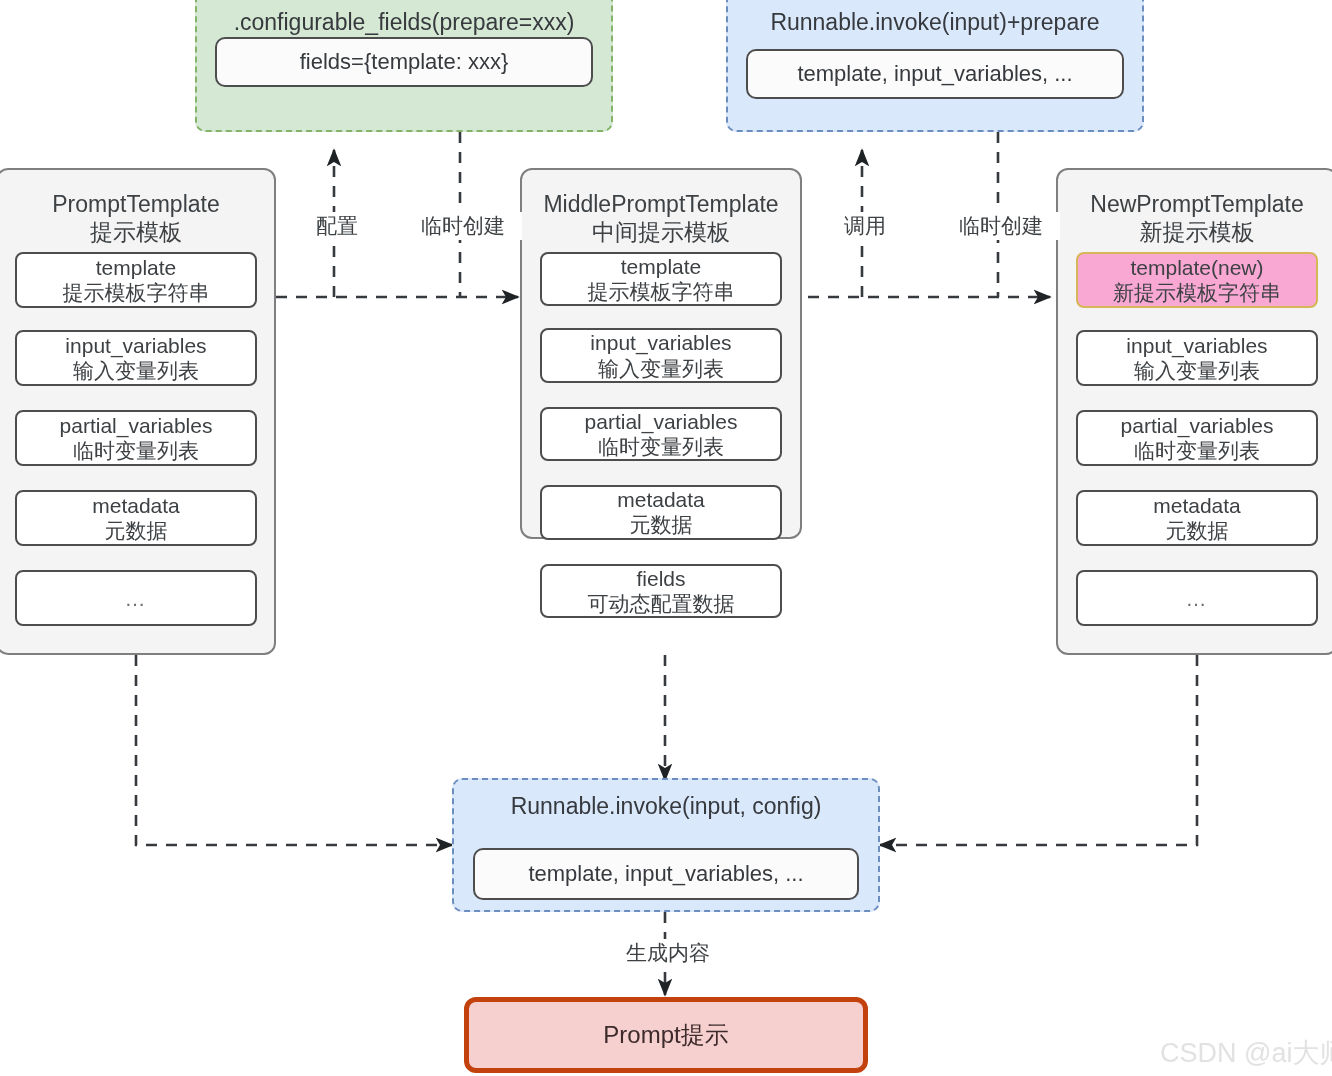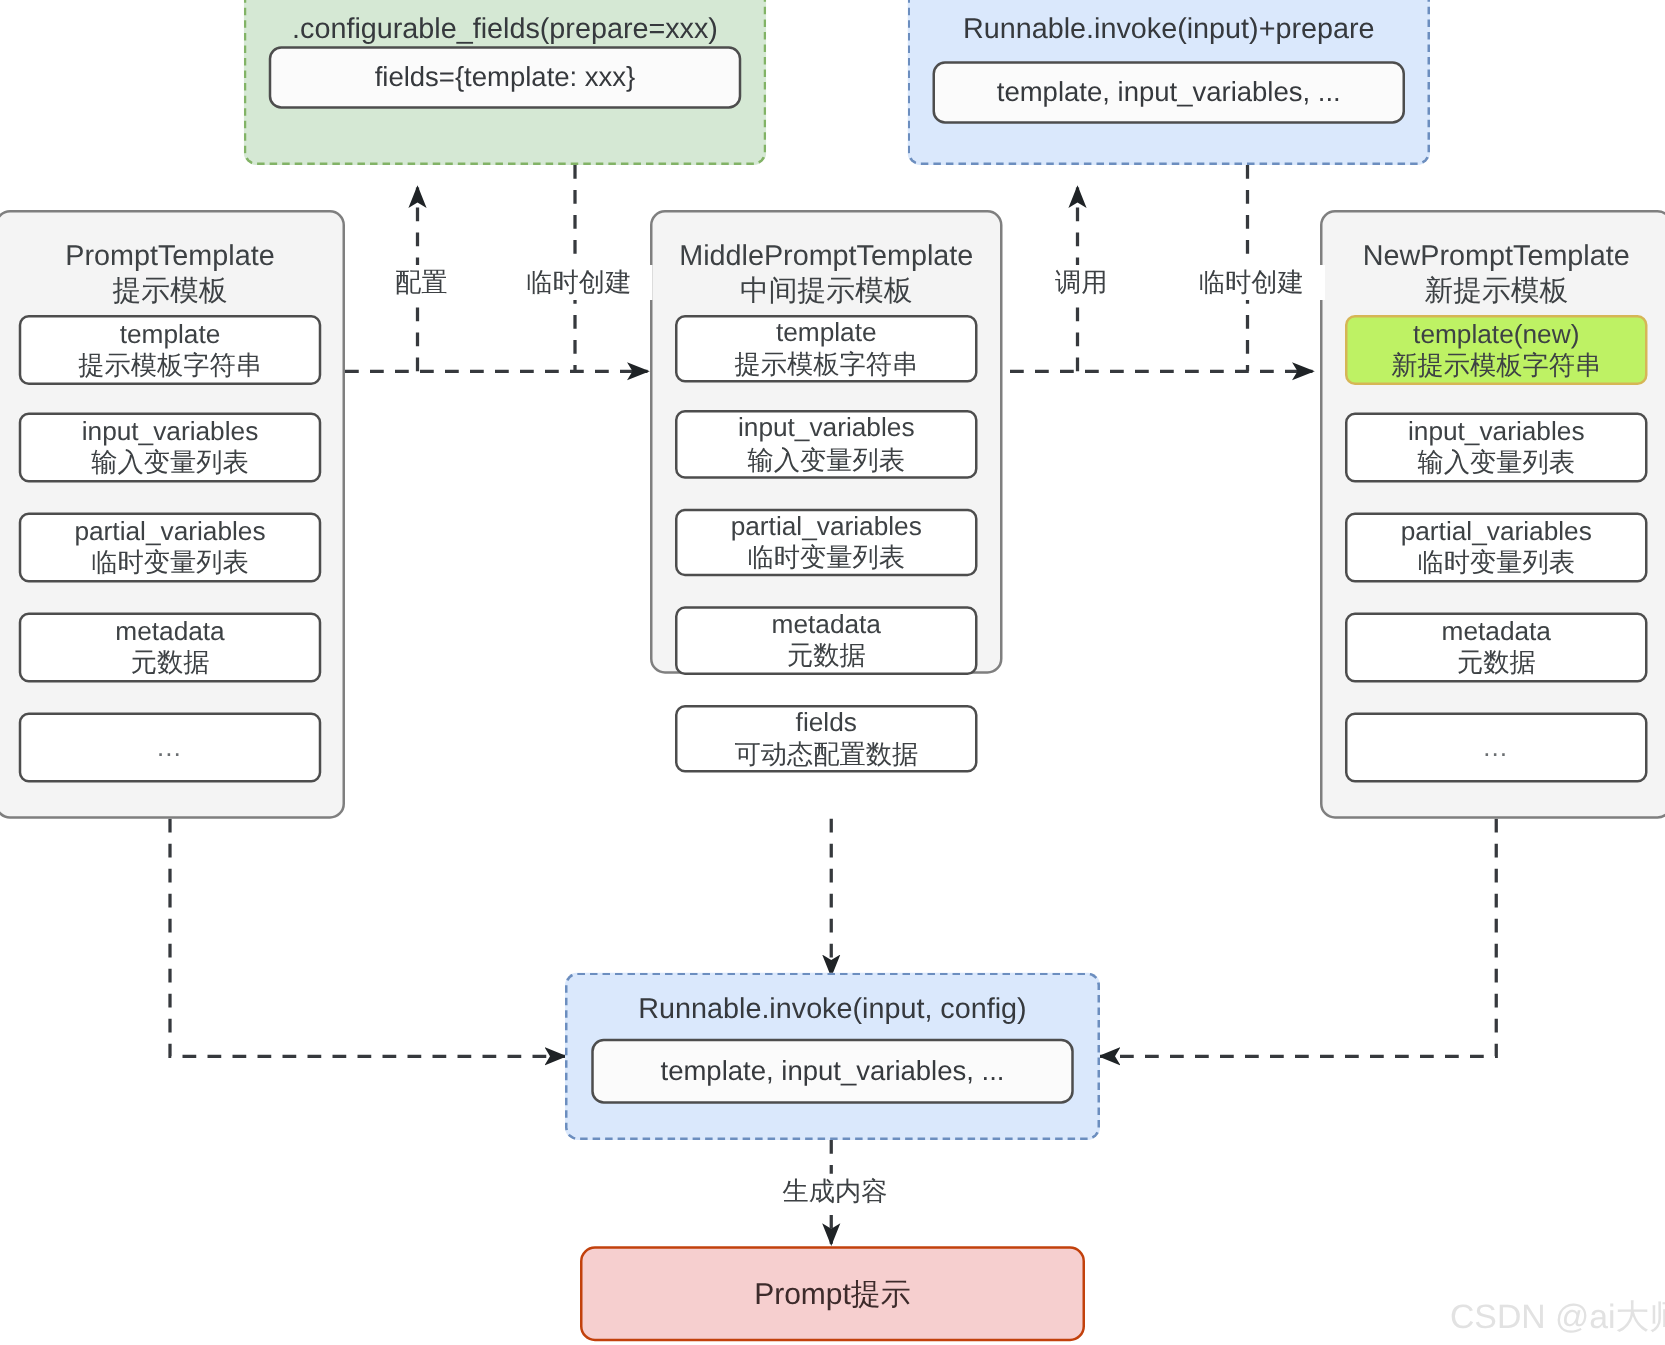--- a/index.html
+++ b/index.html
@@ -88,21 +88,21 @@
     align-items: center;
     justify-content: center;
     color: #3d4144;
     font-size: 21px;
     line-height: 1.2;
     text-align: center;
     white-space: nowrap;
   }
   .field .cn { font-size: 21px; }
   .field.highlight {
-    background: #bef264;
+    background: #f9a8d4;
     border-color: #d6b656;
   }
   .field.ellipsis {
     color: #6b6f72;
     font-size: 21px;
     letter-spacing: 2px;
   }
   
   .edge-label {
     position: absolute;
@@ -112,21 +112,21 @@
     white-space: nowrap;
     background: #ffffff;
     padding: 0 3px;
     text-align: center;
   }
   
   .terminal {
     position: absolute;
     z-index: 2;
     background: #f6cfcf;
-    border: 2px solid #c2410c;
+    border: 5px solid #c2410c;
     border-radius: 12px;
     box-sizing: border-box;
     display: flex;
     align-items: center;
     justify-content: center;
     color: #3d2b2b;
     font-size: 24px;
     white-space: nowrap;
   }
   
@@ -289,21 +289,21 @@
 
   <div class="edge-label" style="left:404px; top:212px; width:112px;">临时创建</div>
 
   <div class="edge-label" style="left:830px; top:212px; width:64px;">调用</div>
 
   <div class="edge-label" style="left:942px; top:212px; width:112px;">临时创建</div>
 
   <div class="edge-label" style="left:609px; top:939px; width:112px;">生成内容</div>
 
   <div class="group" style="left:452px; top:778px; width:428px; height:134px;
-              background:#dae8fc; border-color:#6c8ebf; padding-top:14px;">
+              background:#dae8fc; border-color:#6c8ebf; padding-top:14px;gap:17px;">
     <div class="group-title">Runnable.invoke(input, config)</div>
     <div class="group-chip" style="width:386px; height:52px; margin-top:12px;">template, input_variables, ...</div>
   </div>
 
   <div class="terminal" style="left:464px; top:997px; width:404px; height:76px;">Prompt提示</div>
 
   <div class="watermark" style="left:1160px; top:1035px;">CSDN @ai大师</div>
 
 </div>
 

